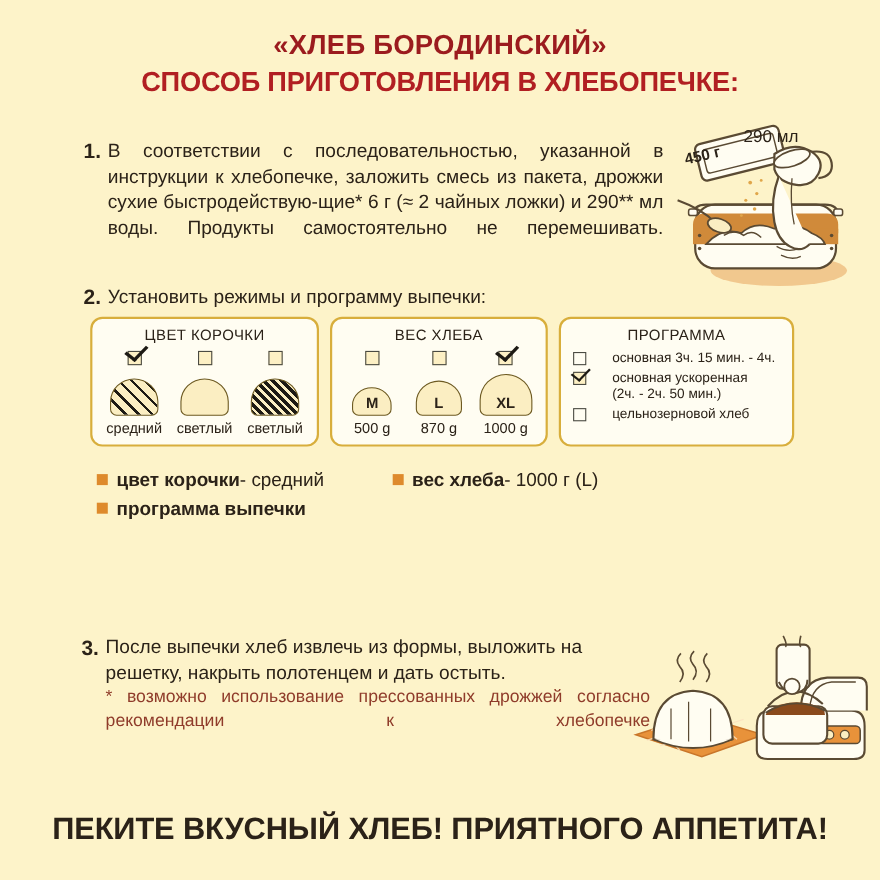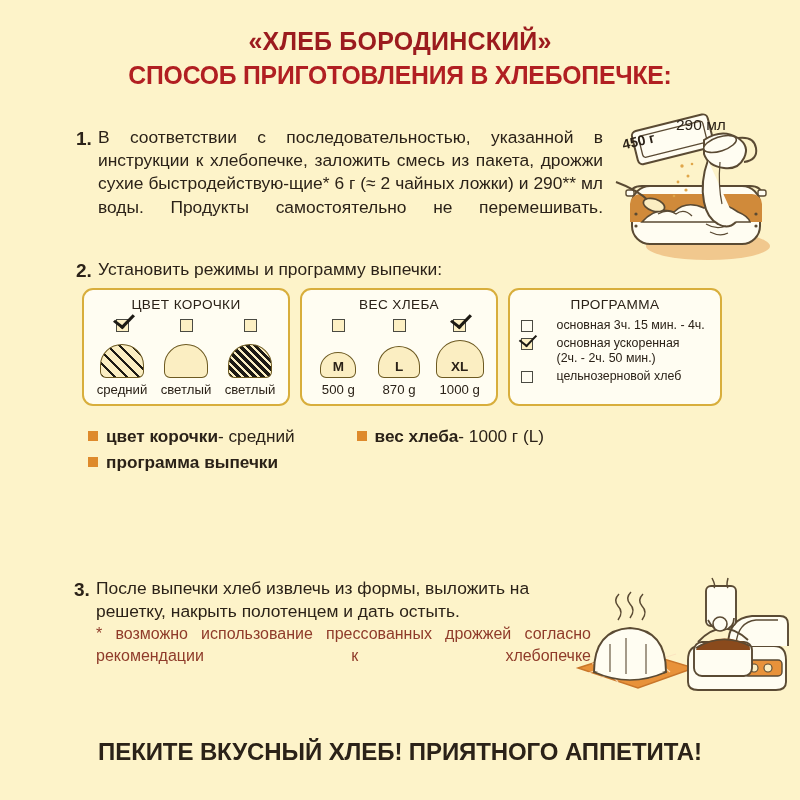--- a/index.html
+++ b/index.html
@@ -263,21 +263,21 @@
   .prog-para::after { content: ""; display: inline-block; width: 100%; }
 
   
   .slogan {
     position: absolute;
     top: 738px;
     left: 0;
     width: 800px;
     text-align: center;
     font-weight: bold;
-    font-size: 24px;
+    font-size: 28px;
     letter-spacing: -0.1px;
     color: #2b2218;
     white-space: nowrap;
   }
 
   
   .illo { position: absolute; }
   #illo-top { top: 104px; left: 596px; width: 200px; height: 160px; }
   #illo-bottom { top: 572px; left: 566px; width: 230px; height: 128px; }
   .illo-cap {

